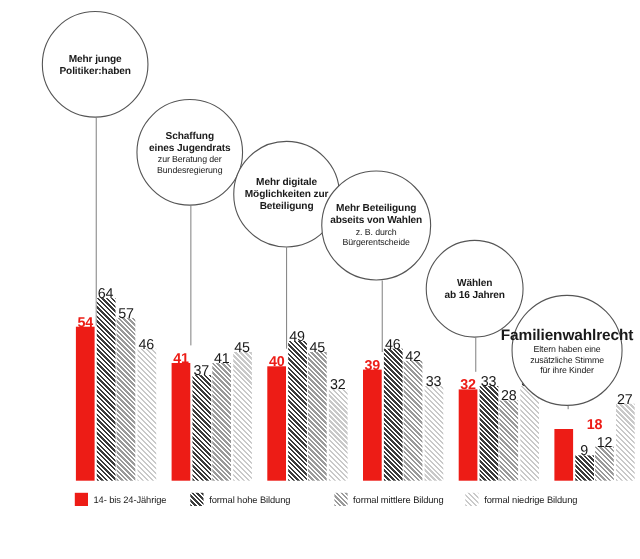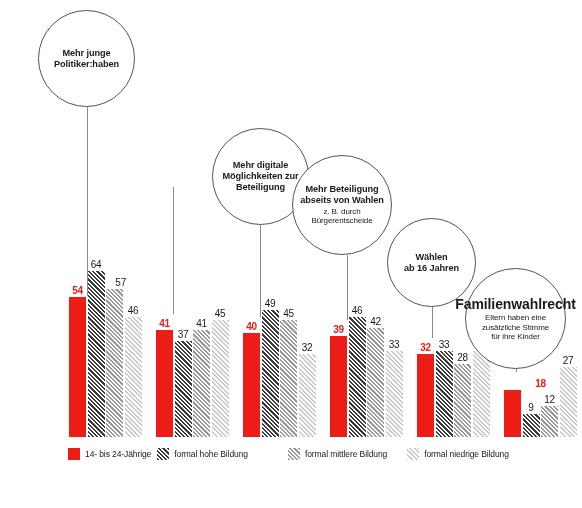--- a/index.html
+++ b/index.html
@@ -62,21 +62,21 @@
   .bar.s2{
     background-color:#fdfdfd;
     background-image:repeating-linear-gradient(45deg,#9a9a9a 0 1.6px,#ffffff 1.6px 3.0px);
   }
   .bar.s3{
     background-color:#fdfdfd;
     background-image:repeating-linear-gradient(45deg,#c9c9c9 0 1.4px,#ffffff 1.4px 3.2px);
   }
   .vlabel{
     position:absolute;
-    font-size:10px;
+    font-size:13px;
     text-align:center;
     color:#1a1a1a;
     letter-spacing:-0.2px;
   }
   .vlabel.red{ color:#ed1c16; font-weight:bold; }
 
   
   .legend{
     position:absolute;
     left:52px; top:448px;
@@ -121,20 +121,30 @@
       <div class="leader" style="left: 500px; top: 369px; height: 3px;"></div>
     </div>
 
   <div class="bubble" style="left:22px;top:10px;width:97px;height:97px;">
     <div class="b-title" style="font-size:9.2px;">
       <div>Mehr junge</div>
       <div>Politiker:haben</div>
     </div>
   </div>
 
+  <div class="bubble" style="left:108px;top:90px;width:97px;height:97px;">
+    <div class="b-title" style="font-size:9.2px;">
+      <div>Schaffung</div>
+      <div>eines Jugendrats</div>
+    </div>
+    <div class="b-sub" style="font-size:8px;">
+      <div>zur Beratung der</div>
+      <div>Bundesregierung</div>
+    </div>
+  </div>
 
   <div class="bubble" style="left:196px;top:128px;width:97px;height:97px;">
     <div class="b-title" style="font-size:9.2px;">
       <div>Mehr digitale</div>
       <div>Möglichkeiten zur</div>
       <div>Beteiligung</div>
     </div>
   </div>
 
   <div class="bubble" style="left:276px;top:155px;width:100px;height:100px;">
@@ -165,21 +175,21 @@
       <div>für ihre Kinder</div>
     </div>
   </div>
 
   <div class="plot" id="plot">
       <div class="bar s0" style="left: 53px; width: 17px; height: 140.4px; bottom: 71px;"></div>
       <div class="vlabel red" style="left: 50px; width: 23px; top: 284.6px;">54</div>
       <div class="bar s1" style="left: 71.5px; width: 17px; height: 166.4px; bottom: 71px;"></div>
       <div class="vlabel" style="left: 68.5px; width: 23px; top: 258.6px;">64</div>
       <div class="bar s2" style="left: 90px; width: 17px; height: 148.2px; bottom: 71px;"></div>
-      <div class="vlabel" style="left: 87px; width: 23px; top: 276.8px; text-align: right;">57</div>
+      <div class="vlabel" style="left: 87px; width: 23px; top: 276.8px;">57</div>
       <div class="bar s3" style="left: 108.5px; width: 17px; height: 119.6px; bottom: 71px;"></div>
       <div class="vlabel" style="left: 105.5px; width: 23px; top: 305.4px;">46</div>
       <div class="bar s0" style="left: 140px; width: 17px; height: 106.6px; bottom: 71px;"></div>
       <div class="vlabel red" style="left: 137px; width: 23px; top: 318.4px;">41</div>
       <div class="bar s1" style="left: 158.5px; width: 17px; height: 96.2px; bottom: 71px;"></div>
       <div class="vlabel" style="left: 155.5px; width: 23px; top: 328.8px;">37</div>
       <div class="bar s2" style="left: 177px; width: 17px; height: 106.6px; bottom: 71px;"></div>
       <div class="vlabel" style="left: 174px; width: 23px; top: 318.4px;">41</div>
       <div class="bar s3" style="left: 195.5px; width: 17px; height: 117px; bottom: 71px;"></div>
       <div class="vlabel" style="left: 192.5px; width: 23px; top: 308px;">45</div>
@@ -211,21 +221,21 @@
       <div class="vlabel red" style="left: 485px; width: 23px; top: 378.2px; margin-left: 28px;">18</div>
       <div class="bar s1" style="left: 506.5px; width: 17px; height: 23.4px; bottom: 71px;"></div>
       <div class="vlabel" style="left: 503.5px; width: 23px; top: 401.6px;">9</div>
       <div class="bar s2" style="left: 525px; width: 17px; height: 31.2px; bottom: 71px;"></div>
       <div class="vlabel" style="left: 522px; width: 23px; top: 393.8px;">12</div>
       <div class="bar s3" style="left: 543.5px; width: 17px; height: 70.2px; bottom: 71px;"></div>
       <div class="vlabel" style="left: 540.5px; width: 23px; top: 354.8px;">27</div>
     </div>
 
   <div class="legend">
-    <div class="leg-item" style="margin-right:6px;">
+    <div class="leg-item" style="margin-right:22px;">
       <span class="leg-swatch s0"></span>
       <span class="leg-label">14- bis 24-Jährige</span>
     </div>
     <div class="leg-item" style="margin-right:40px;">
       <span class="leg-swatch s1"></span>
       <span class="leg-label">formal hohe Bildung</span>
     </div>
     <div class="leg-item" style="margin-right:20px;">
       <span class="leg-swatch s2"></span>
       <span class="leg-label">formal mittlere Bildung</span>

